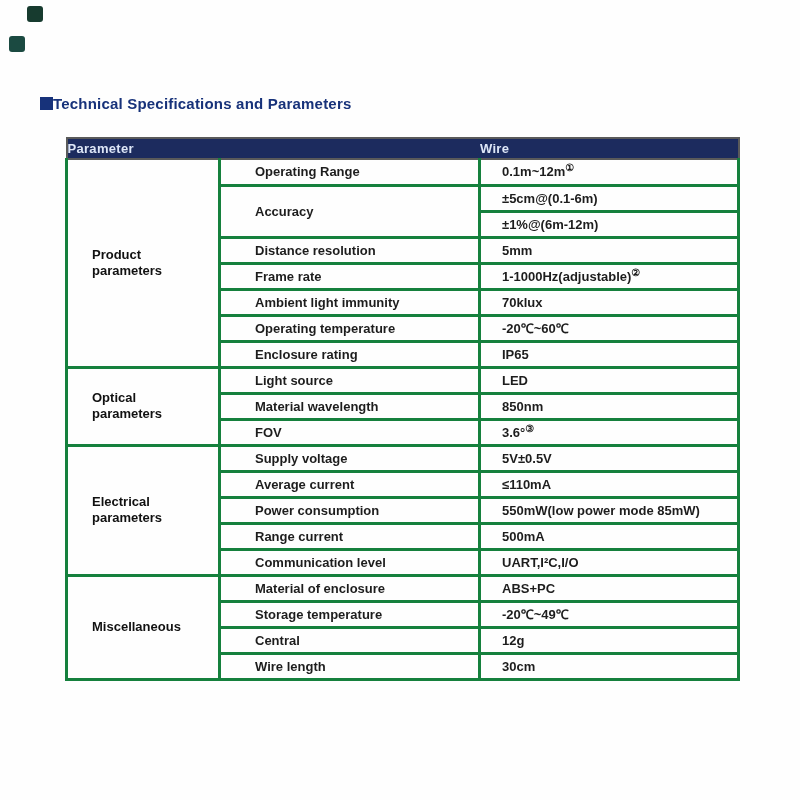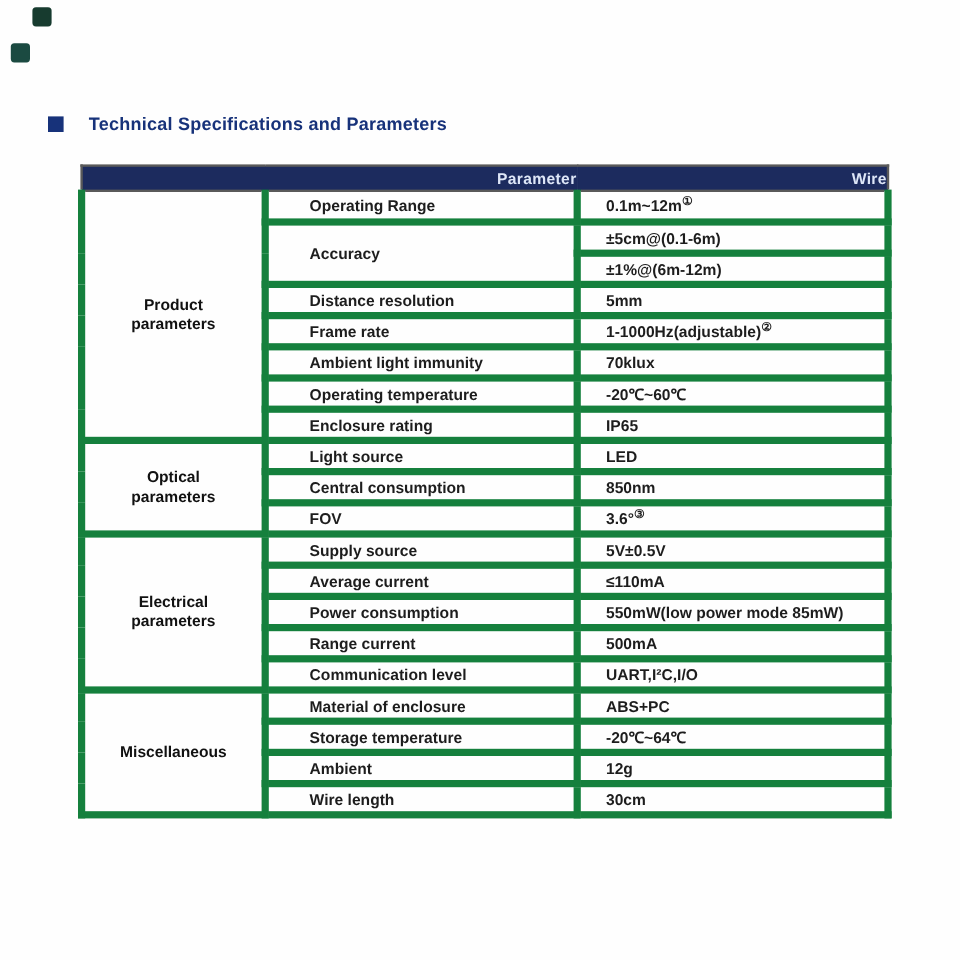--- a/index.html
+++ b/index.html
@@ -22,21 +22,21 @@
   }
   .decor-square.one { left: 27px; top: 6px;  background: var(--decor-1, #173b2f); }
   .decor-square.two { left: 9px;  top: 36px; background: var(--decor-2, #1b4a41); }
 
   .title-row {
     position: absolute;
     left: 40px;
     top: 95px;
     display: flex;
     align-items: center;
-    gap: 21px;
+    gap: 0;
   }
   .title-bullet {
     width: 13px;
     height: 13px;
     background: var(--title-color, #17327a);
     flex: 0 0 auto;
   }
   .page-title {
     color: var(--title-color, #17327a);
     font-size: 15px;
@@ -59,38 +59,37 @@
   .spec-table col.c-group { width: 153px; }
   .spec-table col.c-param { width: 260px; }
   .spec-table col.c-value { width: 259px; }
 
   .spec-table th {
     background: var(--header-bg, #1c2b5e);
     color: var(--header-fg, #dde6f7);
     font-size: 13px;
     font-weight: bold;
     height: 21px;
-    text-align: right;
+    text-align: left;
     border: 1px solid var(--header-bg, #1c2b5e);
     letter-spacing: 0.3px;
   }
 
   .spec-table td {
-    border: 6px solid #15803d;
+    border: 3px solid #15803d;
     height: 26px;
     font-size: 13px;
     font-weight: bold;
     color: #1d1d1d;
     vertical-align: middle;
     overflow: hidden;
   }
   .spec-table tr.group-start td { border-top: 2px solid #5a5a5a; }
 
   td.group-cell {
-    text-align: center;
     padding: 0 24px;
     line-height: 1.25;
     color: #111;
   }
   td.param-cell { padding-left: 34px; }
   td.value-cell { padding-left: 21px; }
 
   .spec-table sup {
     font-size: 10px;
     line-height: 0;
@@ -155,30 +154,30 @@
           <tr>
             <td class="param-cell" rowspan="1">Enclosure rating</td>
             <td class="value-cell">IP65</td>
           </tr>
           <tr class="group-start">
             <td class="group-cell" rowspan="3">Optical parameters</td>
             <td class="param-cell" rowspan="1">Light source</td>
             <td class="value-cell">LED</td>
           </tr>
           <tr>
-            <td class="param-cell" rowspan="1">Central consumption</td>
+            <td class="param-cell" rowspan="1">Material wavelength</td>
             <td class="value-cell">850nm</td>
           </tr>
           <tr>
             <td class="param-cell" rowspan="1">FOV</td>
             <td class="value-cell">3.6°<sup>③</sup></td>
           </tr>
           <tr class="group-start">
             <td class="group-cell" rowspan="5">Electrical parameters</td>
-            <td class="param-cell" rowspan="1">Supply source</td>
+            <td class="param-cell" rowspan="1">Supply voltage</td>
             <td class="value-cell">5V±0.5V</td>
           </tr>
           <tr>
             <td class="param-cell" rowspan="1">Average current</td>
             <td class="value-cell">≤110mA</td>
           </tr>
           <tr>
             <td class="param-cell" rowspan="1">Power consumption</td>
             <td class="value-cell">550mW(low power mode 85mW)</td>
           </tr>
@@ -190,24 +189,24 @@
             <td class="param-cell" rowspan="1">Communication level</td>
             <td class="value-cell">UART,I²C,I/O</td>
           </tr>
           <tr class="group-start">
             <td class="group-cell" rowspan="4">Miscellaneous</td>
             <td class="param-cell" rowspan="1">Material of enclosure</td>
             <td class="value-cell">ABS+PC</td>
           </tr>
           <tr>
             <td class="param-cell" rowspan="1">Storage temperature</td>
-            <td class="value-cell">-20℃~64℃</td>
-          </tr>
-          <tr>
-            <td class="param-cell" rowspan="1">Ambient</td>
+            <td class="value-cell">-20℃~49℃</td>
+          </tr>
+          <tr>
+            <td class="param-cell" rowspan="1">Central</td>
             <td class="value-cell">12g</td>
           </tr>
           <tr>
             <td class="param-cell" rowspan="1">Wire length</td>
             <td class="value-cell">30cm</td>
           </tr>
         </tbody>
     </table>
   </div>
 

